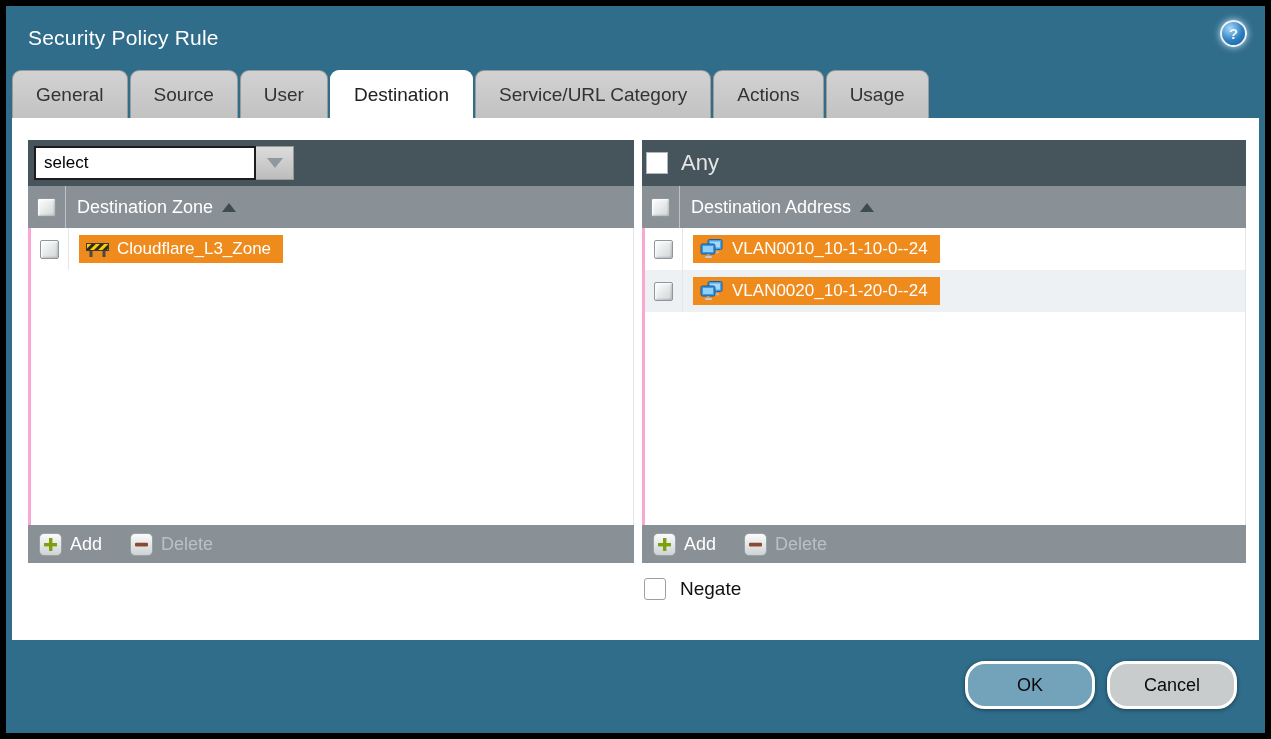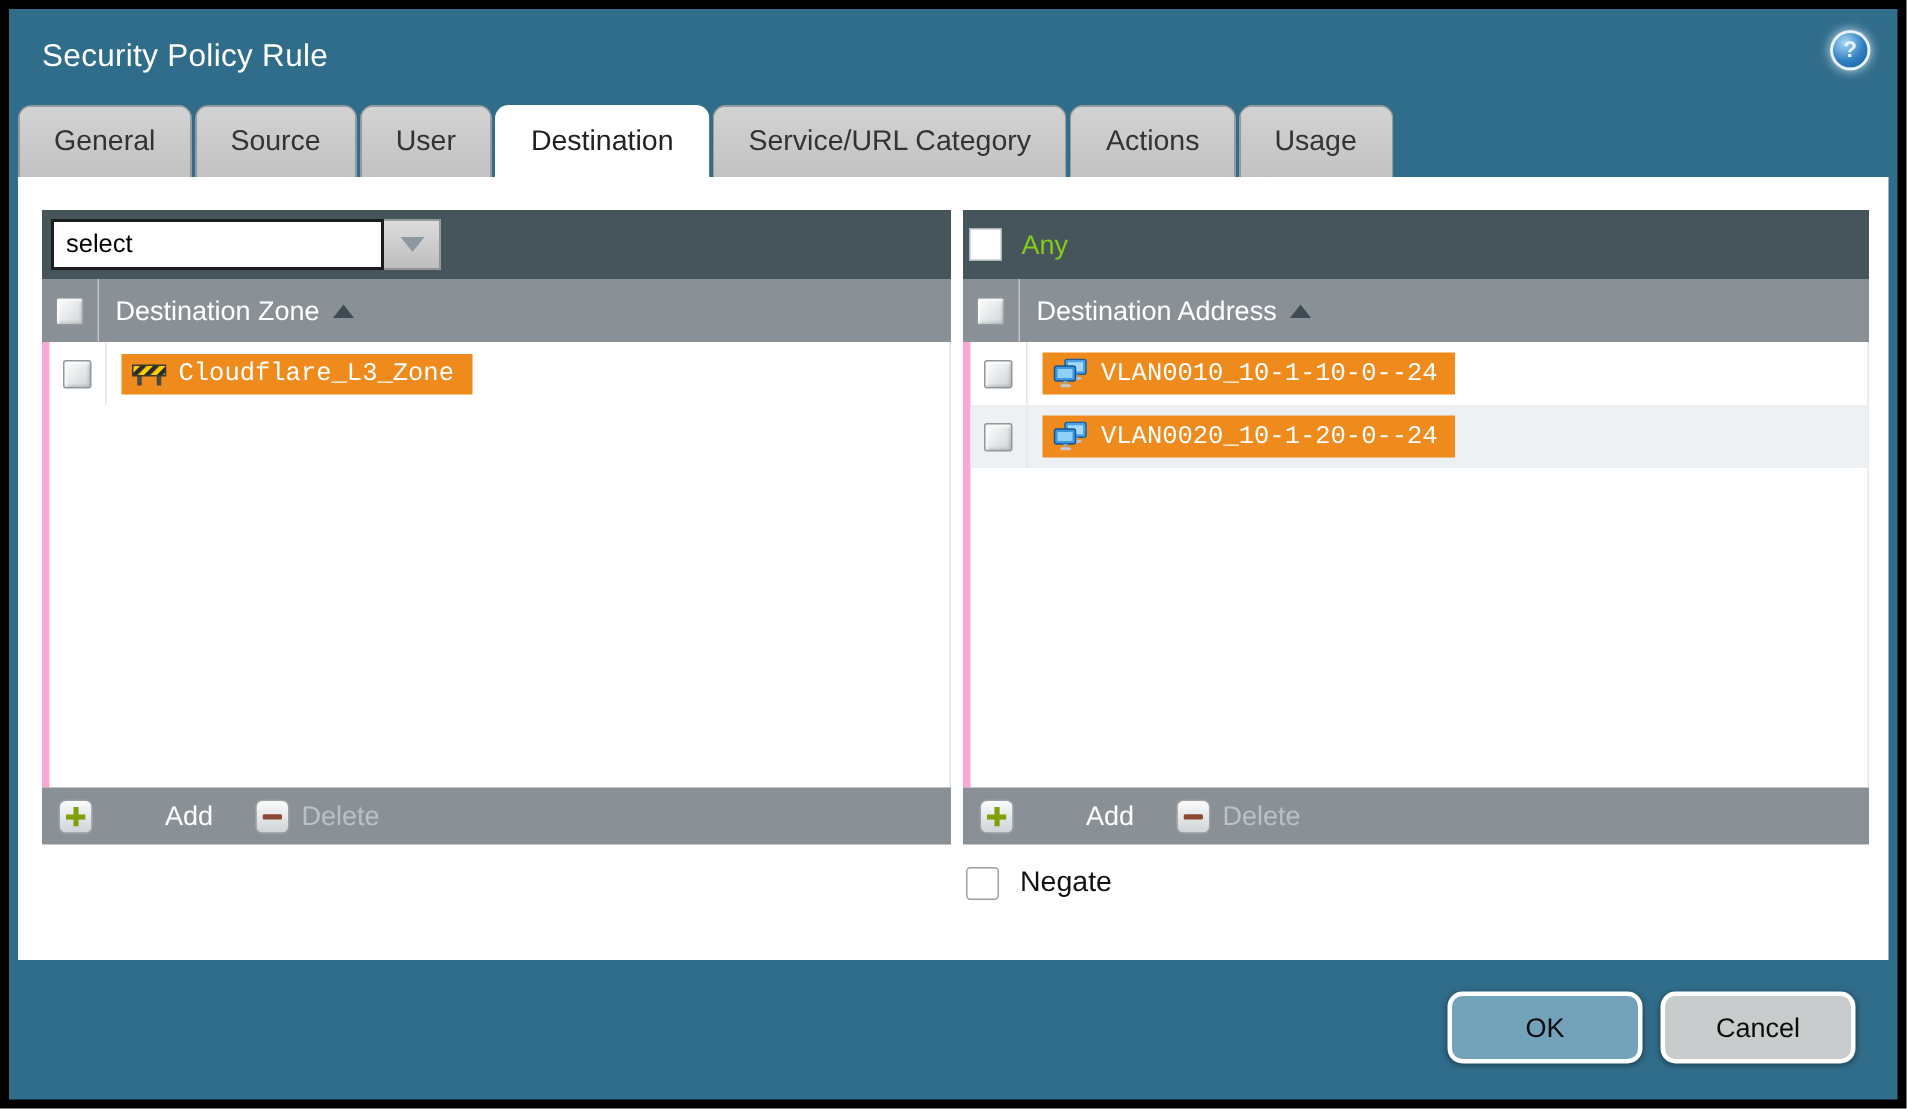--- a/index.html
+++ b/index.html
@@ -53,40 +53,40 @@
   .filter-drop {
     width:38px; height:34px; background:linear-gradient(#dcdcdc,#bdbdbd);
     border:1px solid #999; border-left:none;
     display:flex; align-items:center; justify-content:center; cursor:pointer;
   }
   .tri-down { width:0; height:0; border-left:8px solid transparent; border-right:8px solid transparent; border-top:10px solid #8d99a1; }
   .any-cell { display:flex; align-items:center; gap:13px; padding-left:4px; }
   .cb-any {
     width:22px; height:22px; background:#fff; border:1px solid #aeb6ba; cursor:pointer;
   }
-  .any-label { color:#84cc16; font-size:18px; }
+  .any-label { color:#e5e5e5; font-size:22px; }
   .panel-header {
     background:#899197; height:42px; display:flex; align-items:stretch;
   }
   .hdr-cb-cell {
     width:38px; display:flex; align-items:center; justify-content:center;
     border-right:1px solid rgba(255,255,255,.45);
   }
   .checkbox3d {
     width:19px; height:19px; border-radius:2px; cursor:pointer;
     background:linear-gradient(135deg,#ffffff,#d0d5d7);
     border:1px solid #8f979c;
     box-shadow:inset 1px 1px 2px rgba(255,255,255,.95), inset -1px -1px 2px rgba(0,0,0,.18);
   }
   .hdr-label-cell { display:flex; align-items:center; gap:9px; padding-left:11px; }
   .hdr-label { color:#fff; font-size:18px; }
   .tri-up { width:0; height:0; border-left:7px solid transparent; border-right:7px solid transparent; border-bottom:9px solid #3d4b52; cursor:pointer; }
   .panel-body {
     height:297px; background:#fff; overflow:hidden;
-    border-left:5px solid #f9a8d4; border-right:1px solid #e3e7e9;font-family:Liberation Mono, monospace;
+    border-left:3px solid #f9a8d4; border-right:1px solid #e3e7e9;
   }
   .row { display:flex; align-items:center; height:42px; }
   .row.alt { background:#edf1f4; }
   .row-cb-cell {
     width:38px; align-self:stretch; display:flex; align-items:center; justify-content:center;
     border-right:1px solid #e3e7e9;
   }
   .chip {
     display:inline-flex; align-items:center; gap:8px;
     background:#ef8b1d; color:#fff; font-size:17px;
@@ -95,29 +95,29 @@
   .panel-footer {
     background:#899197; height:38px; display:flex; align-items:center; gap:28px; padding-left:11px;
   }
   .foot-btn { display:flex; align-items:center; gap:8px; cursor:pointer; }
   .glyph-box {
     width:23px; height:23px; border-radius:5px;
     background:linear-gradient(#fbfbfb,#cfd3d5);
     border:1px solid #9aa1a5;
     display:flex; align-items:center; justify-content:center;
   }
-  .foot-label-on { color:#fff; font-size:18px;margin-left:40px; }
+  .foot-label-on { color:#fff; font-size:18px; }
   .foot-label-off { color:#bac1c5; font-size:18px; }
   .negate-row { position:absolute; left:632px; top:460px; display:flex; align-items:center; gap:14px; }
   .cb-negate { width:22px; height:22px; background:#fff; border:1px solid #9aa0a4; border-radius:3px; cursor:pointer; }
   .negate-label { color:#111; font-size:19px; }
   
   .btn {
     position:absolute; top:655px; width:130px; height:48px;
-    border:3px solid #fff; border-radius:10px;
+    border:3px solid #fff; border-radius:20px;
     font-size:18px; color:#0b0b0b; font-family:"Liberation Sans", sans-serif;
     display:flex; align-items:center; justify-content:center; cursor:pointer;
     box-shadow:0 1px 4px rgba(0,0,0,.45);
   }
   .btn-ok { right:170px; background:#73a2bb; }
   .btn-cancel { right:28px; background:#c9cccd; }
 </style>
 </head>
 <body>
 

